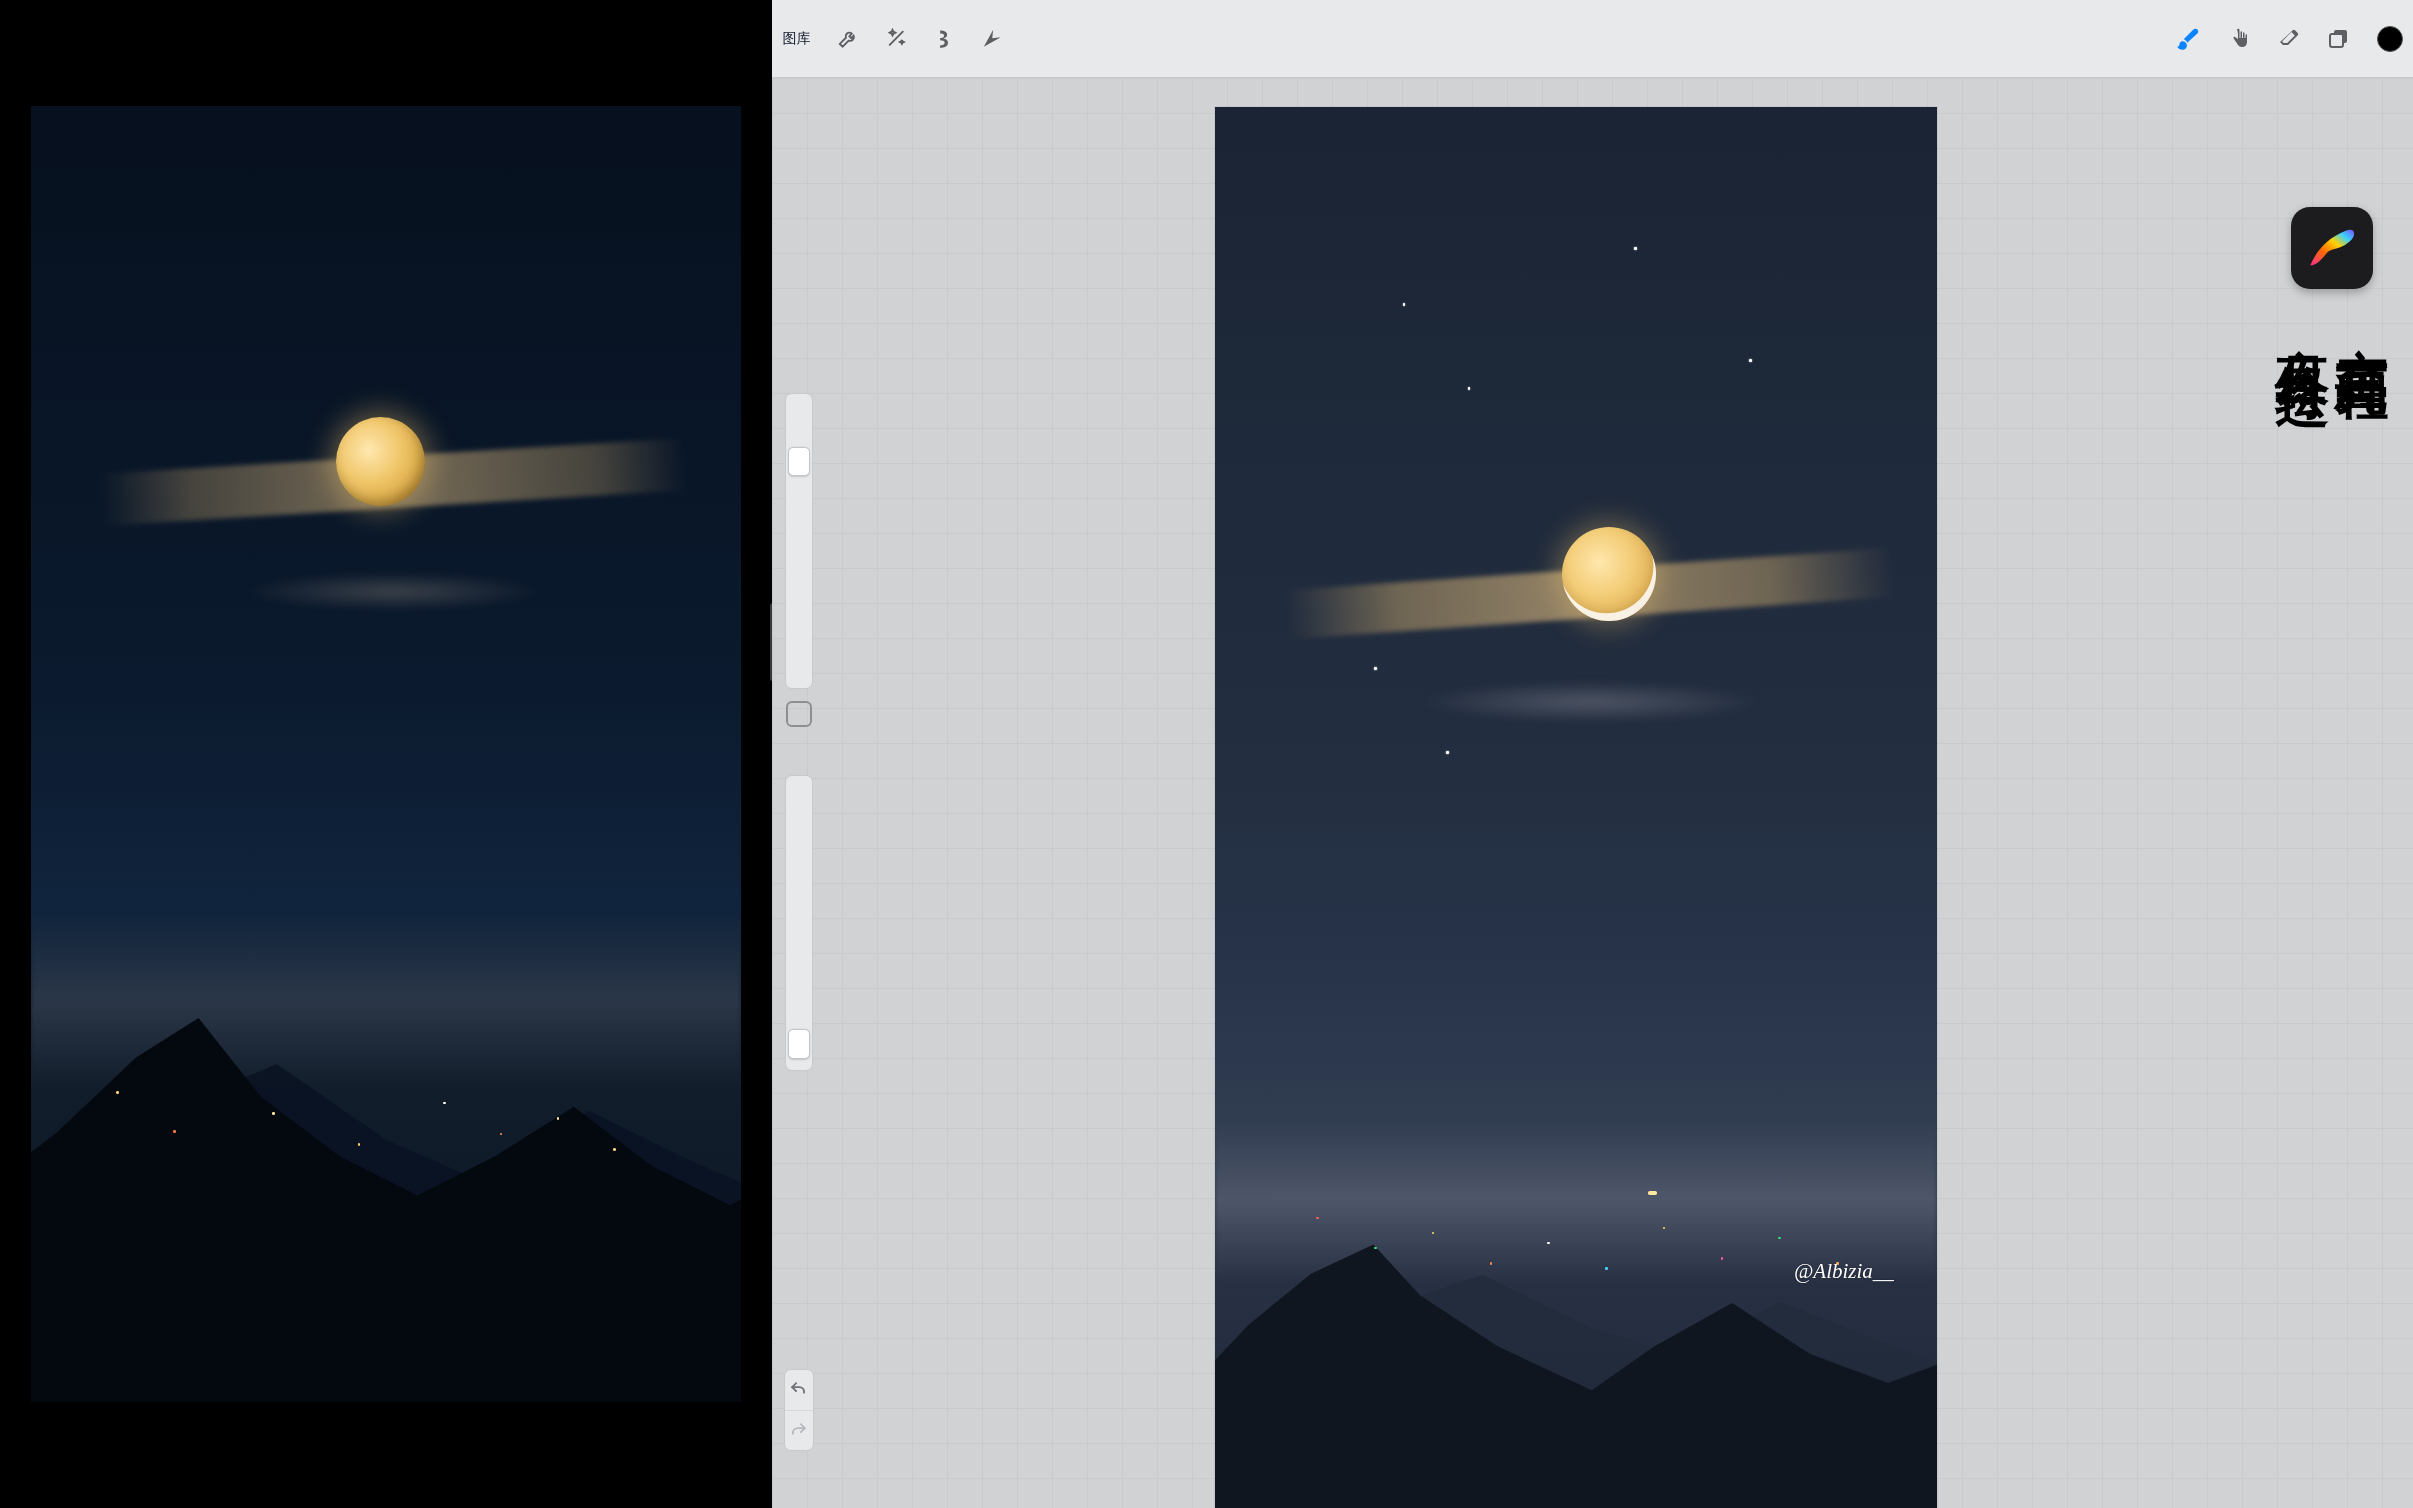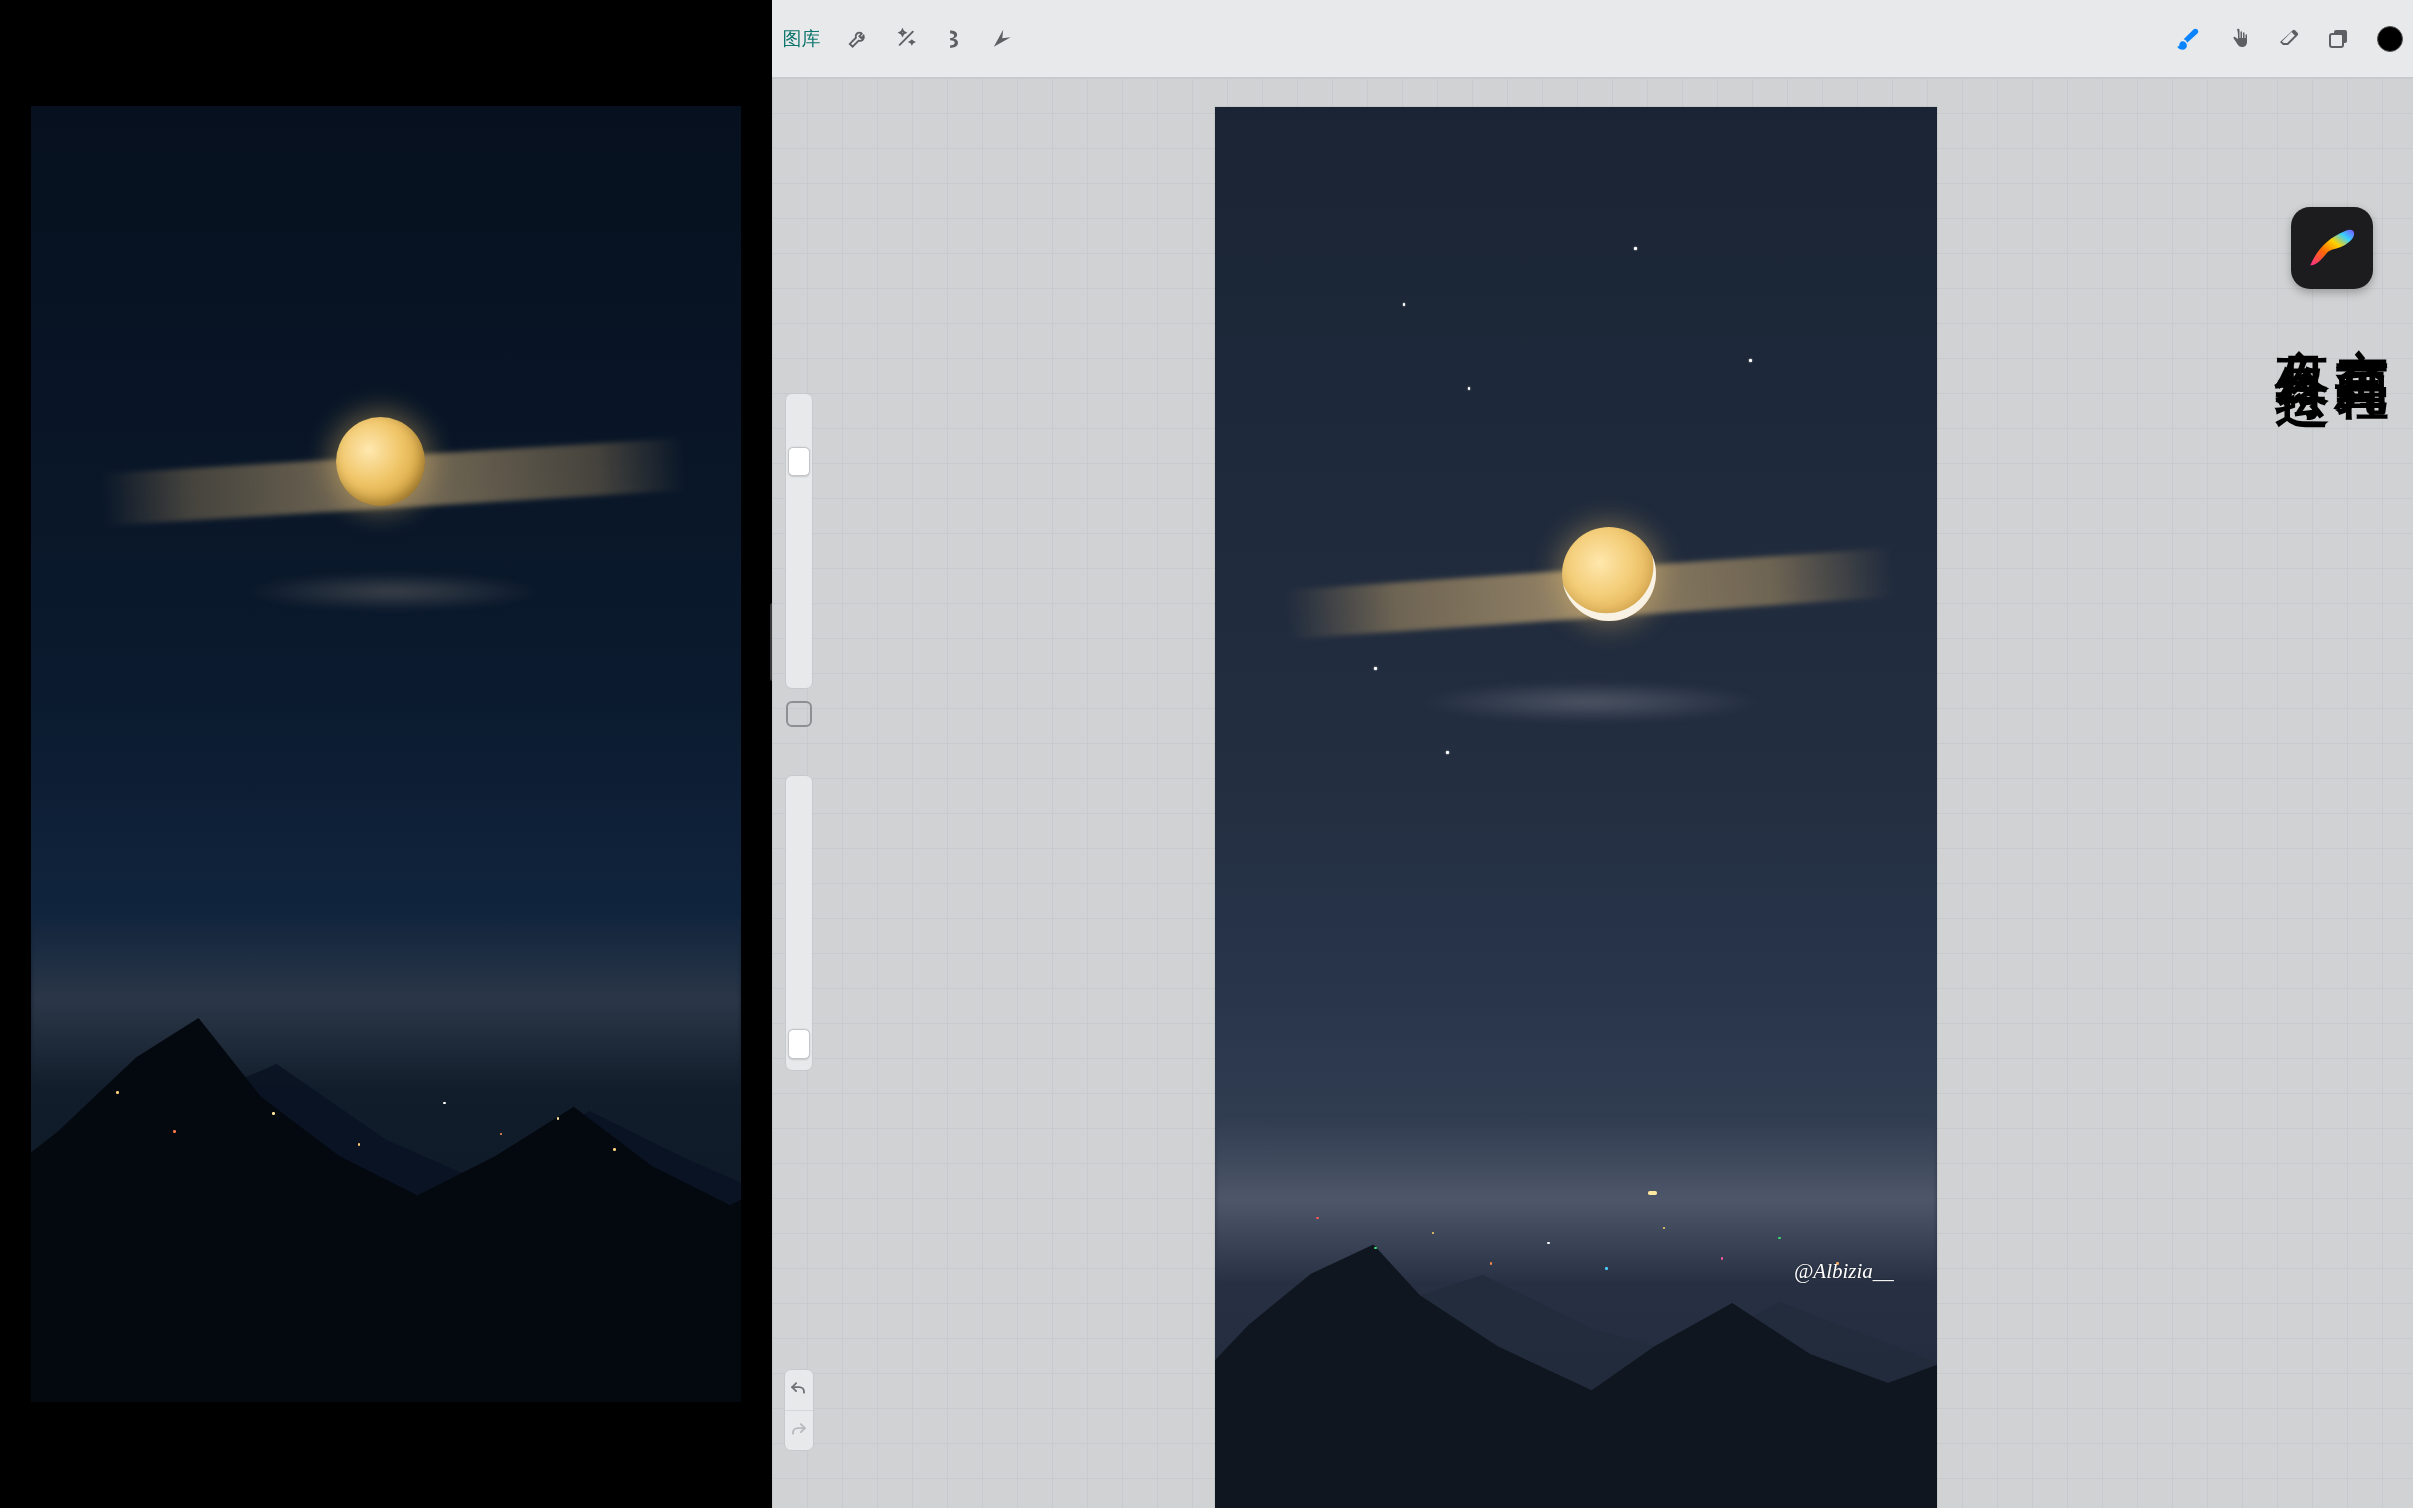--- a/index.html
+++ b/index.html
@@ -37,21 +37,21 @@
   .photo .lt, .canvas-art .lt { position:absolute; width:2.6px; height:2.6px; border-radius:50%; }
 
   .split-handle { position:absolute; right:-2.6px; top:40%; width:5.2px; height:78px; border-radius:2.6px; background:#3a3a3c; }
 
   
   .right-pane { flex:1; display:flex; flex-direction:column; background:#d0d2d4; position:relative; }
 
   .toolbar { height:5.2%; min-height:35px; background:#e8e9eb; border-bottom:0.9px solid #c7c9cc; display:flex; align-items:center; padding:0 10.4px; gap:26px; }
   .toolbar .spacer { flex:1; }
   .toolbar .tb-item { display:flex; align-items:center; justify-content:center; color:#5d5f63; cursor:pointer; }
-  .toolbar .gallery-label { font-size:19px; color:#0f766e; font-weight:500; }
+  .toolbar .gallery-label { font-size:14px; color:#0f172a; font-weight:500; }
   .toolbar svg { display:block; }
   .tb-brush svg path { color:#0a84ff; }
   .color-swatch { width:26px; height:26px; border-radius:50%; background:#000; border:0.9px solid #555; }
 
   .workspace { flex:1; position:relative; background:#d0d2d4; overflow:hidden;
     background-image: linear-gradient(#c8cacd 0.9px, transparent 0.9px), linear-gradient(90deg,#c8cacd 0.9px, transparent 0.9px);
     background-size: 35px 35px; }
 
   
   .side-controls { position:absolute; left:8.7px; top:22%; bottom:4%; width:36px; display:flex; flex-direction:column; align-items:center; }

